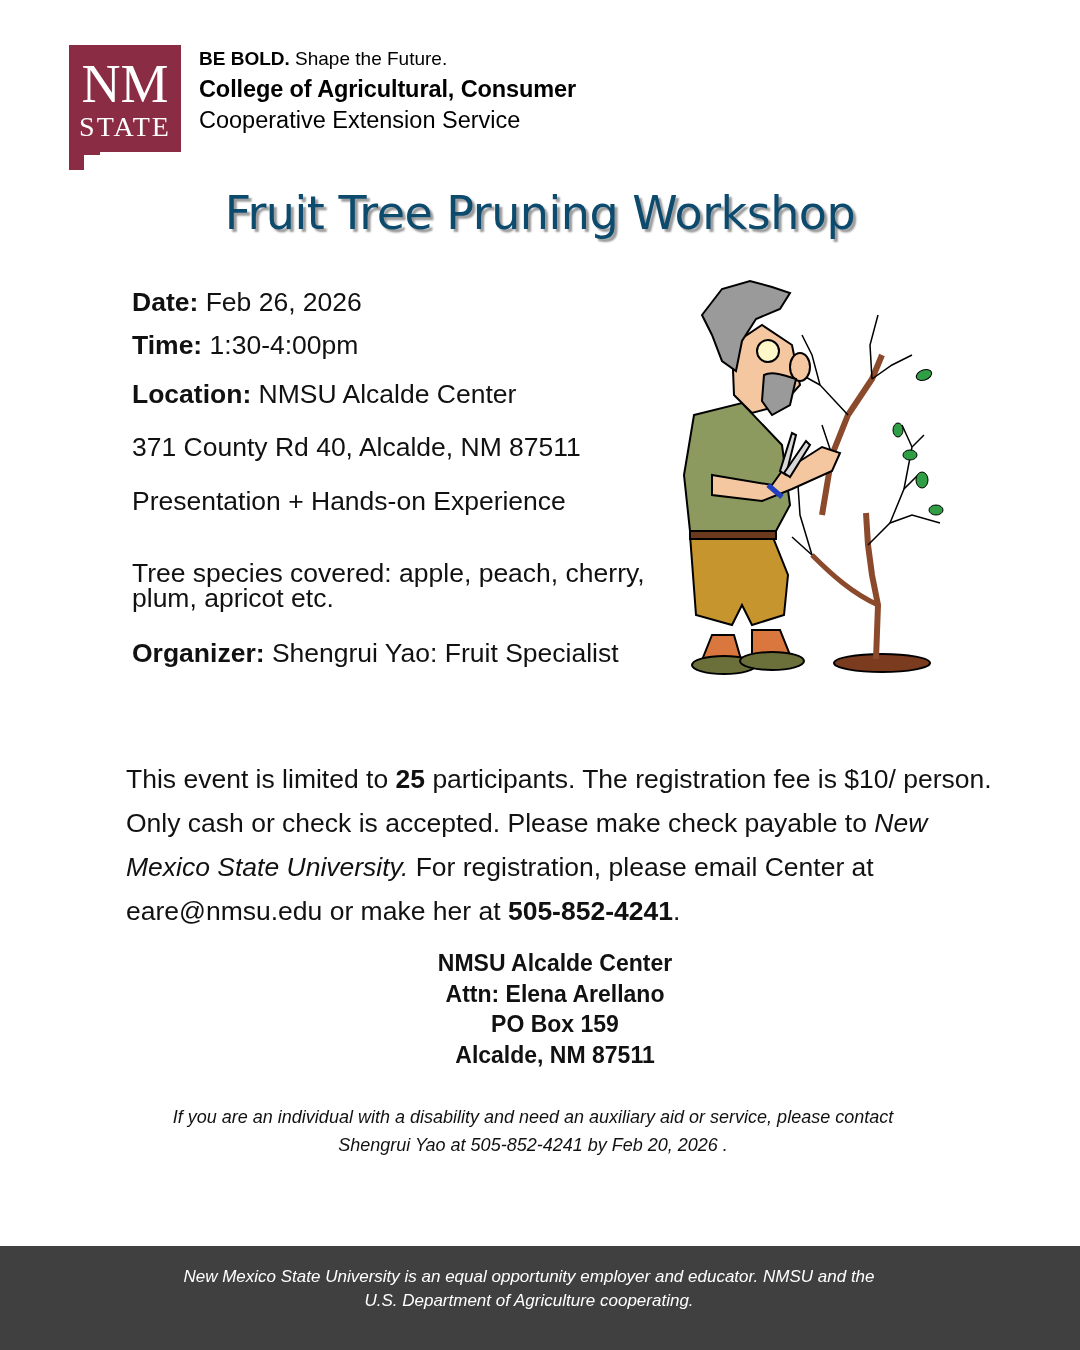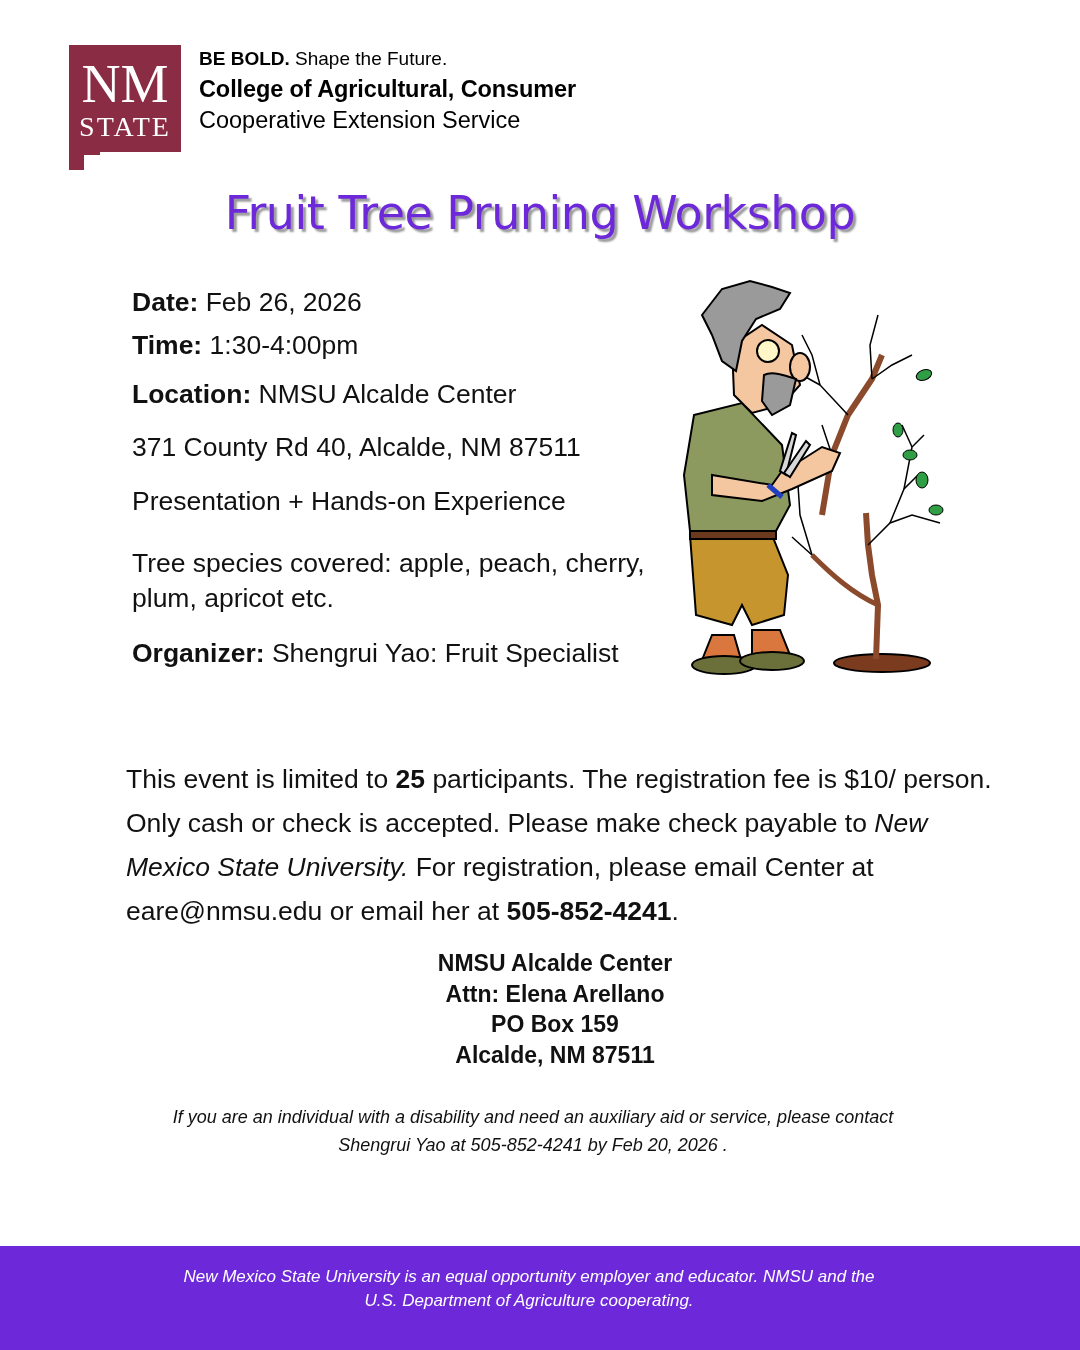--- a/index.html
+++ b/index.html
@@ -13,21 +13,21 @@
   }
   .logo svg.nm-shape { position: absolute; left: 0; top: 0; }
   .logo .lines { position: absolute; left: 131px; top: 0; color: #000000; }
   .logo .l1 { font-size: 19px; line-height: 30px; }
   .logo .l1 b { font-weight: 700; }
   .logo .l2, .logo .l3 { font-size: 23.5px; font-weight: 700; line-height: 30px; letter-spacing: -0.1px; }
   .logo .l4 { font-size: 23.5px; line-height: 32px; font-weight: 400; }
 
   .title {
     position: absolute; left: 0; width: 1080px; top: 186px; text-align: center;
-    font-family: "DejaVu Sans", sans-serif; font-size: 46px; color: #6d28d9;
+    font-family: "DejaVu Sans", sans-serif; font-size: 46px; color: #0c4a6e;
     text-shadow: 3px 3px 2px #9a9a9a; letter-spacing: -0.5px;
   }
 
   .details { position: absolute; left: 89px; top: 287px; width: 560px; font-size: 26.5px; color: #111; }
   .details .row { position: absolute; left: 0; white-space: nowrap; margin-left: 43px; }
   .details b { font-weight: 700; }
 
   .illus { position: absolute; left: 672px; top: 275px; width: 300px; height: 405px; }
 
   .para {
@@ -42,21 +42,21 @@
     font-size: 23px; font-weight: 700; line-height: 30.5px; color: #111;
   }
 
   .access {
     position: absolute; left: 0; width: 1066px; top: 1103px; text-align: center;
     font-size: 18px; font-style: italic; line-height: 28px; color: #111;
   }
 
   .footer {
     position: absolute; left: 0; top: 1246px; width: 1080px; height: 104px;
-    background: #6d28d9; color: #ffffff;
+    background: #404040; color: #ffffff;
   }
   .footer .txt {
     position: absolute; left: 0; width: 1058px; top: 19px; text-align: center;
     font-size: 17px; font-style: italic; line-height: 24px;
   }
 </style>
 </head>
 <body>
 
 <div class="logo">
@@ -73,21 +73,21 @@
 </div>
 
 <div class="title">Fruit Tree Pruning Workshop</div>
 
 <div class="details">
   <div class="row" style="top:0px"><b>Date:</b><span> Feb 26, 2026</span></div>
   <div class="row" style="top:43px"><b>Time:</b><span> 1:30-4:00pm</span></div>
   <div class="row" style="top:92px"><b>Location:</b><span> NMSU Alcalde Center</span></div>
   <div class="row" style="top:145px">371 County Rd 40, Alcalde, NM 87511</div>
   <div class="row" style="top:199px">Presentation + Hands-on Experience</div>
-  <div class="row" style="top:261px">Tree species covered: apple, peach, cherry,</div>
+  <div class="row" style="top:271px">Tree species covered: apple, peach, cherry,</div>
   <div class="row" style="top:296px">plum, apricot etc.</div>
   <div class="row" style="top:351px"><b>Organizer:</b><span> Shengrui Yao: Fruit Specialist</span></div>
 </div>
 
 <div class="illus">
   <svg width="300" height="405" viewBox="0 0 300 405">
 
     <ellipse cx="210" cy="388" rx="48" ry="9" fill="#7a3b1e" stroke="#000" stroke-width="2"></ellipse>
 
     <g stroke="#000" stroke-width="1.5" fill="none">
@@ -141,21 +141,21 @@
       <path d="M92 100 C100 96 112 100 124 104 L118 130 L100 140 L90 126 Z" fill="#9a9a9a"></path>
 
       <path d="M30 40 L50 14 L78 6 L100 12 L118 18 L108 34 L84 44 L70 66 L64 96 L50 86 L40 60 Z" fill="#9a9a9a"></path>
 
       <circle cx="96" cy="76" r="11" fill="#fff7c8"></circle>
     </g>
   </svg>
 </div>
 
 <div class="para">
-  <span>This event is limited to </span><b>25</b><span> participants. The registration fee is $10/ person. Only cash or check is accepted. Please make check payable to </span><i>New Mexico State University.</i><span> For registration, please email Center at </span><span>eare@nmsu.edu</span><span> or email her at </span><b>505-852-4241</b><span>.</span>
+  <span>This event is limited to </span><b>25</b><span> participants. The registration fee is $10/ person. Only cash or check is accepted. Please make check payable to </span><i>New Mexico State University.</i><span> For registration, please email Center at </span><span>eare@nmsu.edu</span><span> or make her at </span><b>505-852-4241</b><span>.</span>
 </div>
 
 <div class="mail">
   <div>NMSU Alcalde Center</div>
   <div>Attn: Elena Arellano</div>
   <div>PO Box 159</div>
   <div>Alcalde, NM 87511</div>
 </div>
 
 <div class="access">

